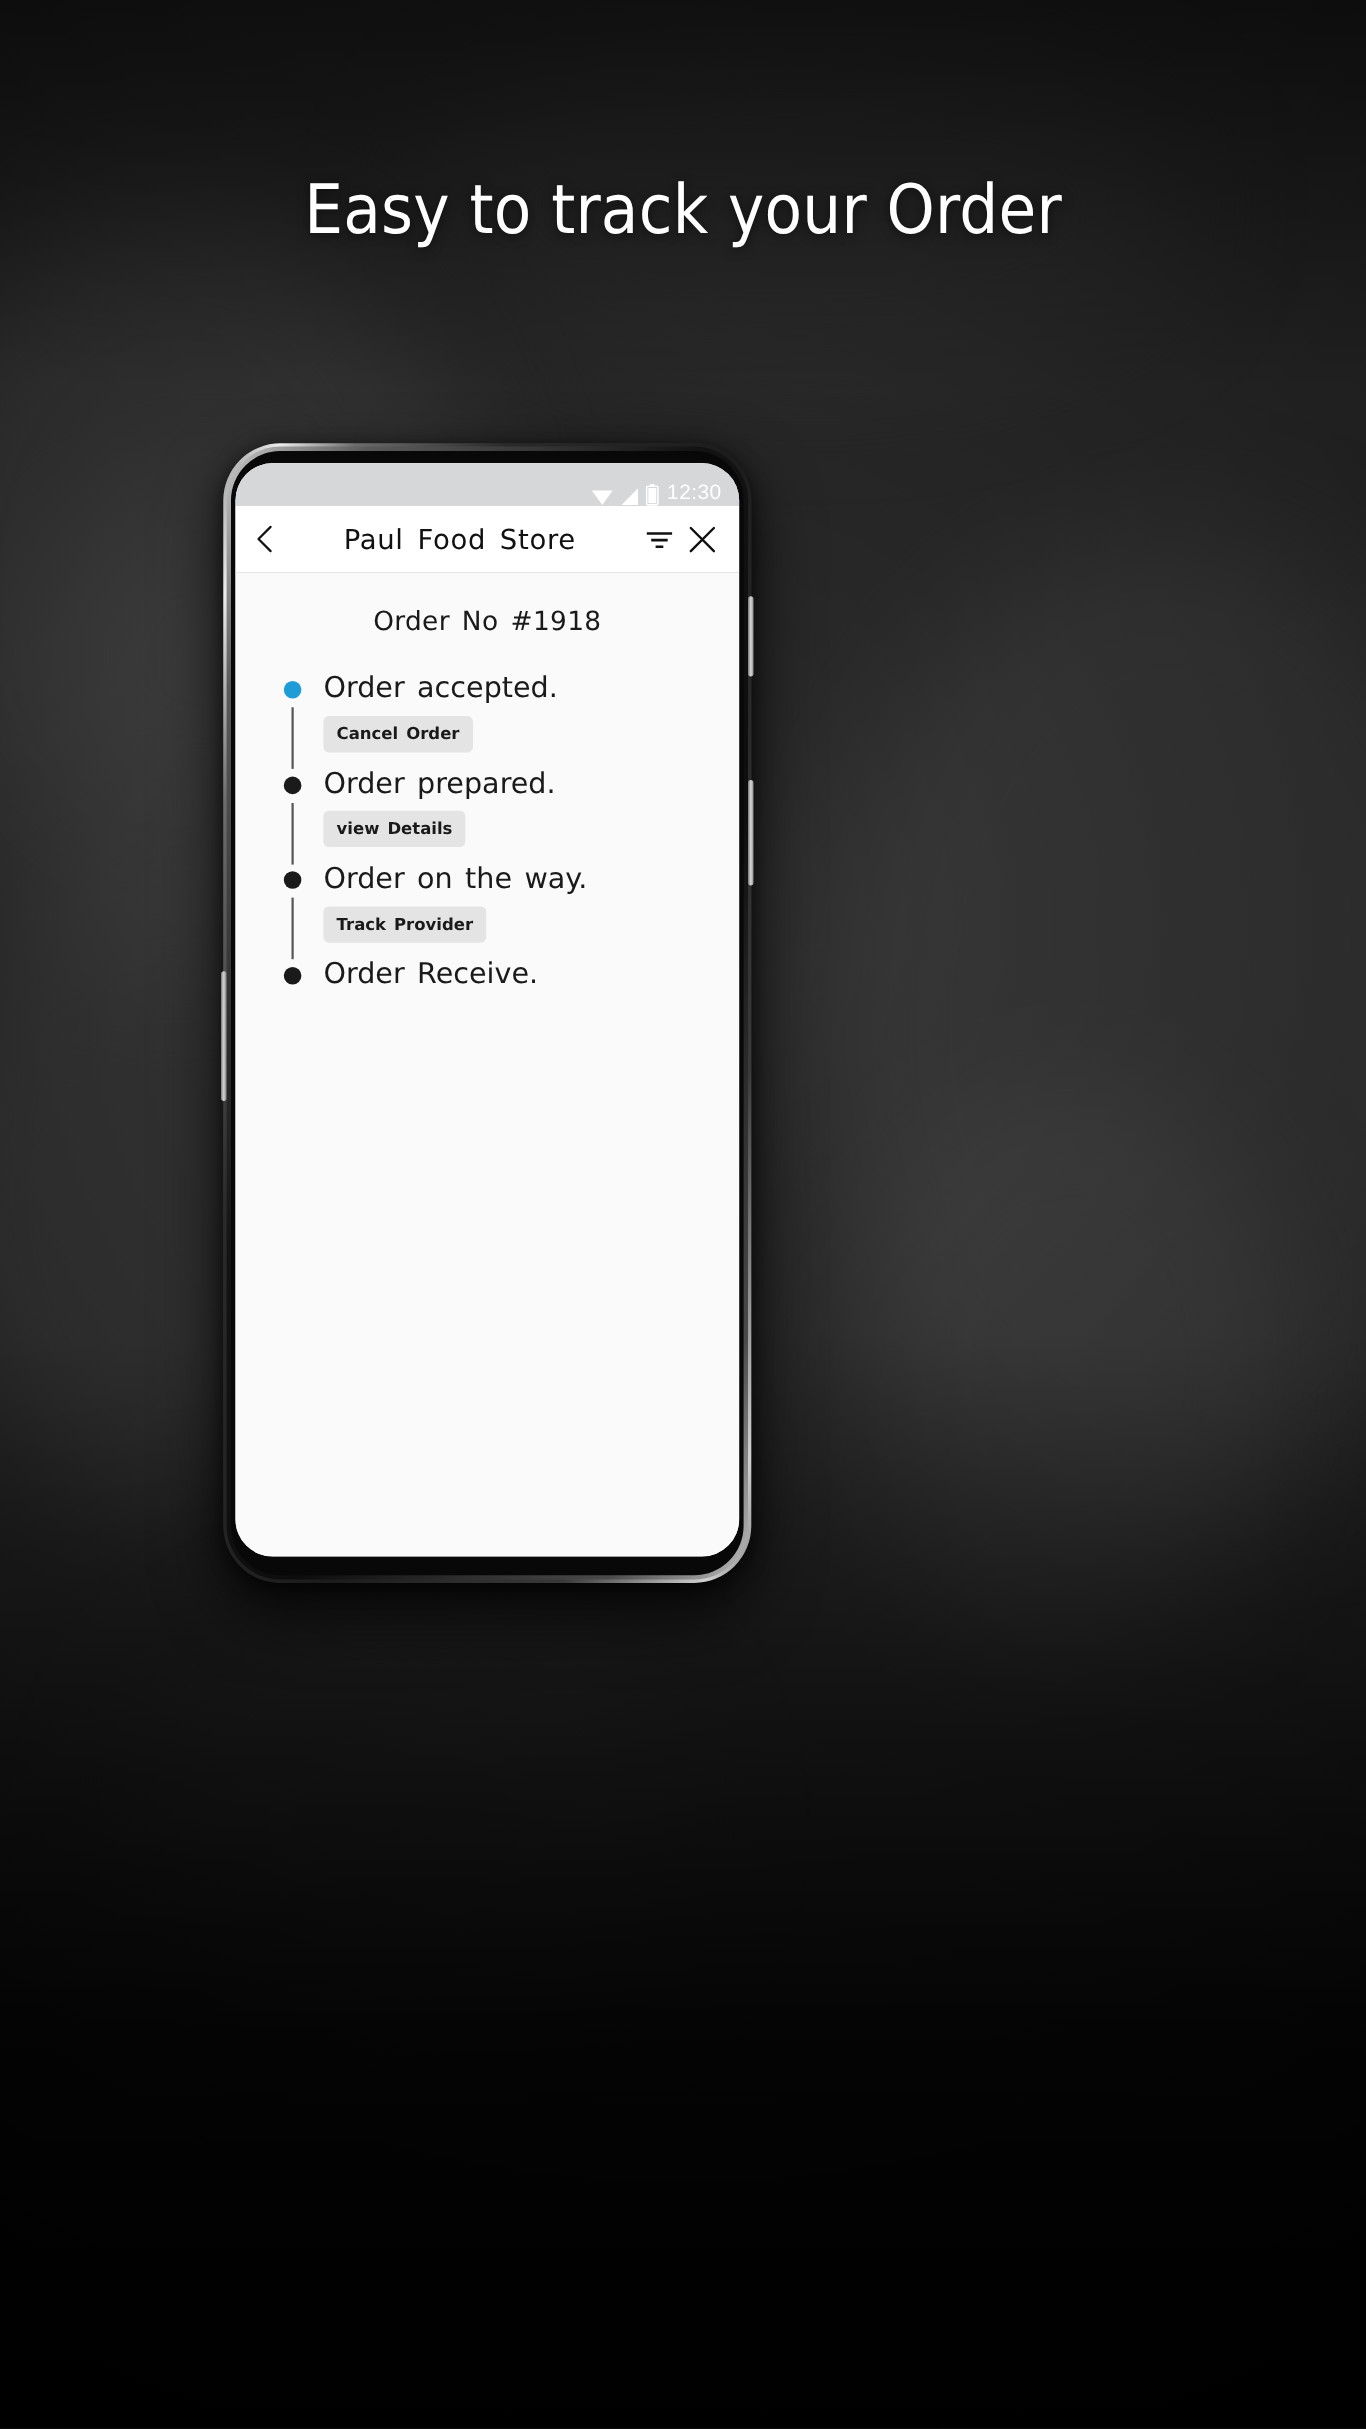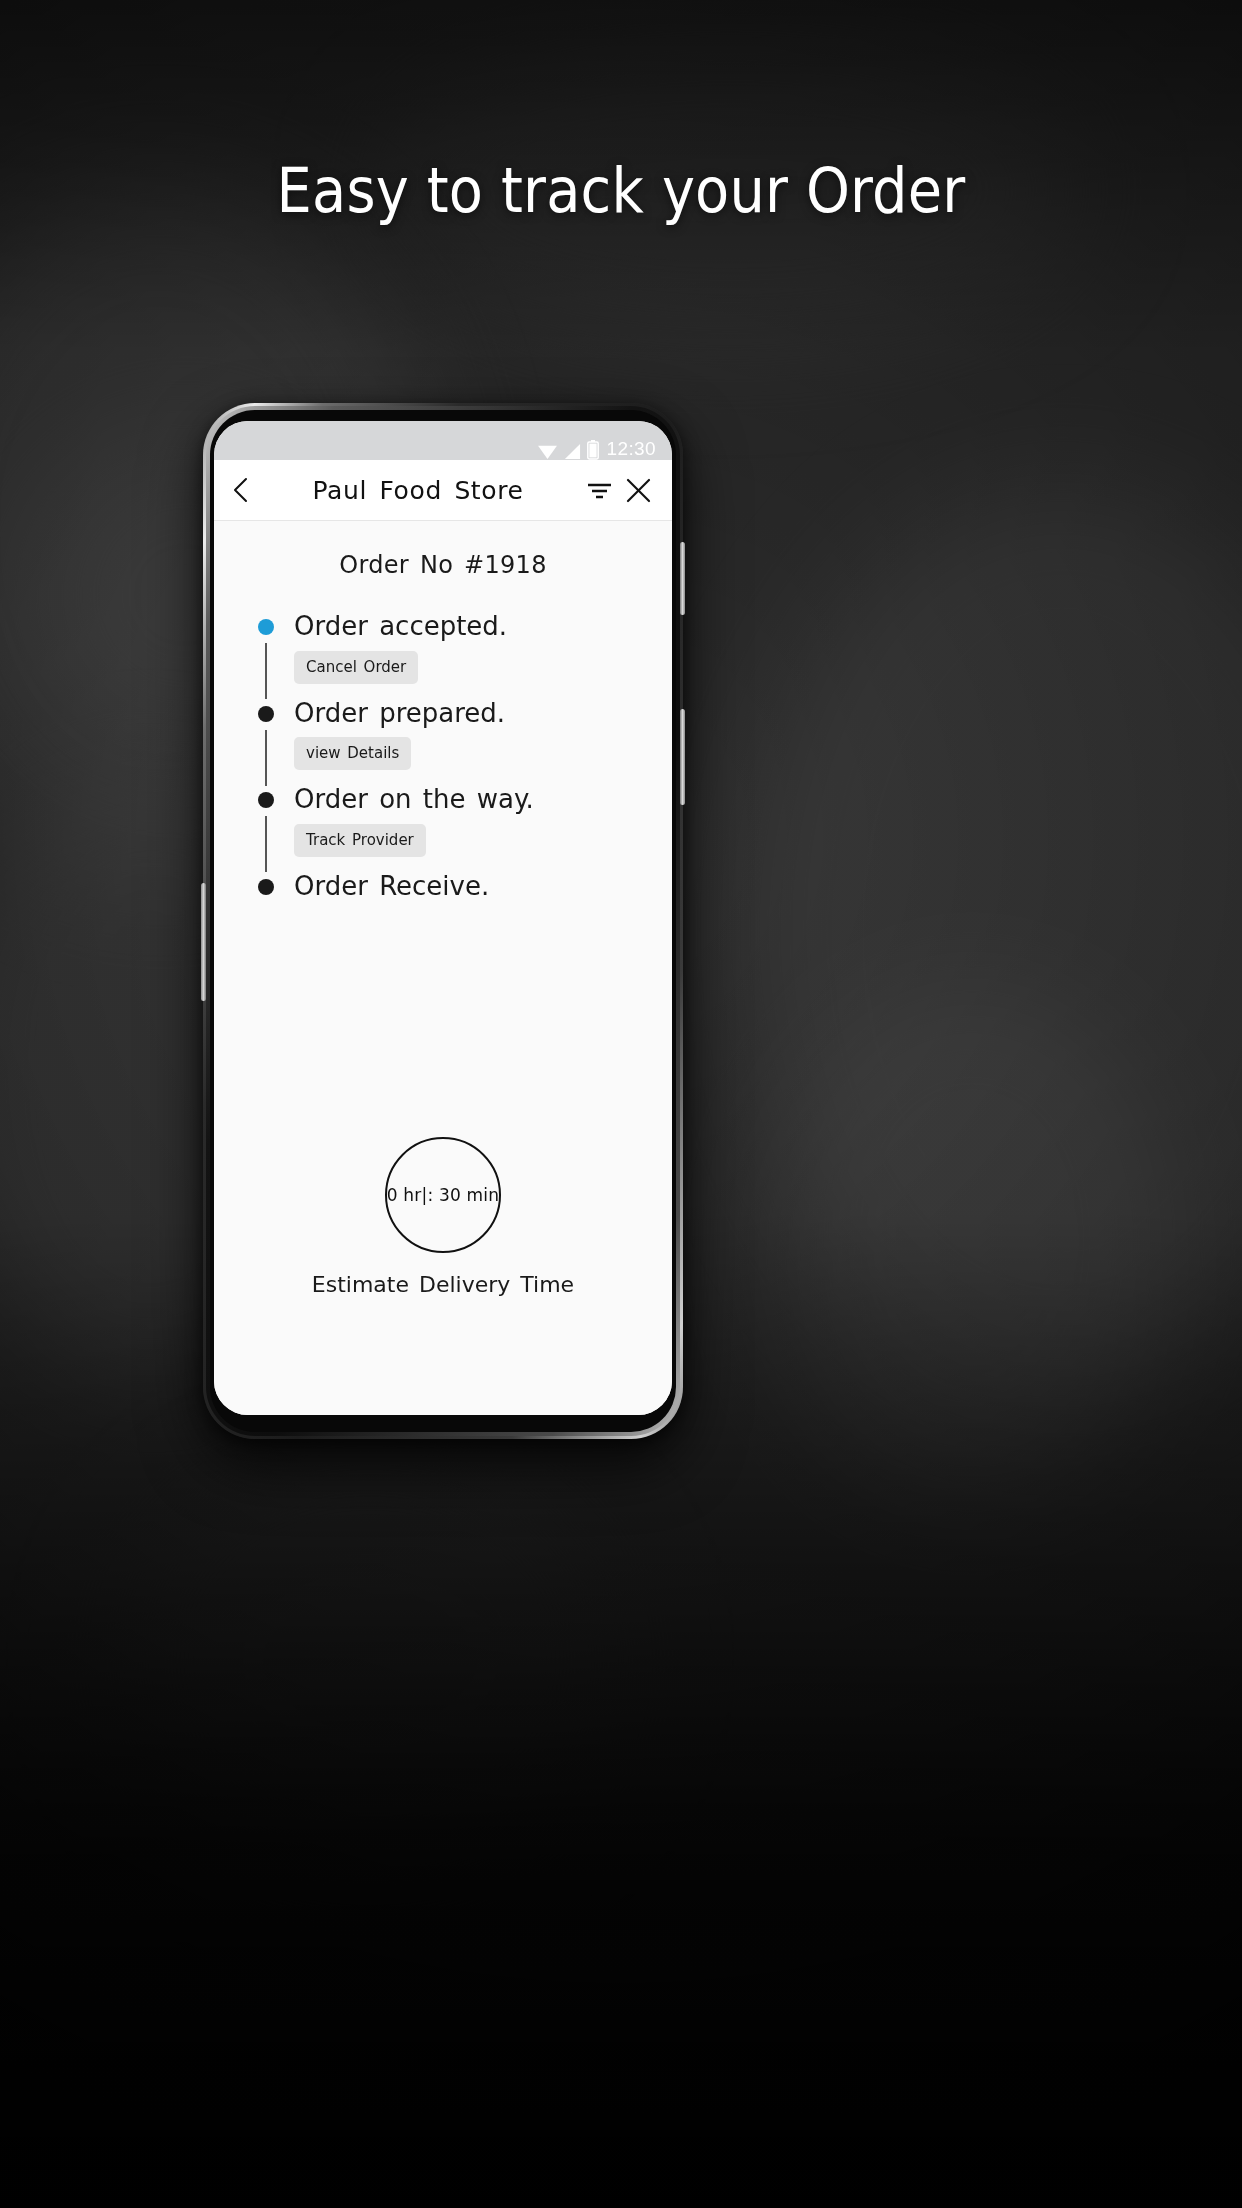--- a/index.html
+++ b/index.html
@@ -174,20 +174,21 @@
   }
   .tl-action{
     margin-left:36px; margin-top:10px;
     display:inline-block;
     background:#e4e4e4;
     border-radius:5px;
     padding:7px 12px 8px;
     font-size:15px; color:#1a1a1a;
     word-spacing:2px;
     font-family:"DejaVu Sans","Liberation Sans", sans-serif;
+    font-weight:bold;
   }
   .tl-step + .tl-step{ margin-top:19px; }
   .tl-step.has-action + .tl-step{ margin-top:15px; }
 
   
   .estimate{
     margin-top:auto;
     margin-bottom:118px;
     display:flex; flex-direction:column; align-items:center;
   }
@@ -298,22 +299,16 @@
           <div class="tl-action">Track Provider</div>
         </div>
 
         <div class="tl-step">
           <span class="tl-dot"></span>
           <div class="tl-label">Order Receive.</div>
         </div>
 
       </div>
 
-      <div class="estimate">
-        <div class="est-circle">
-          <span class="est-time">0 hr|: 30 min</span>
-        </div>
-        <div class="est-label">Estimate Delivery Time</div>
-      </div>
 
     </div>
   </div>
 </div>
 
 </body></html>

